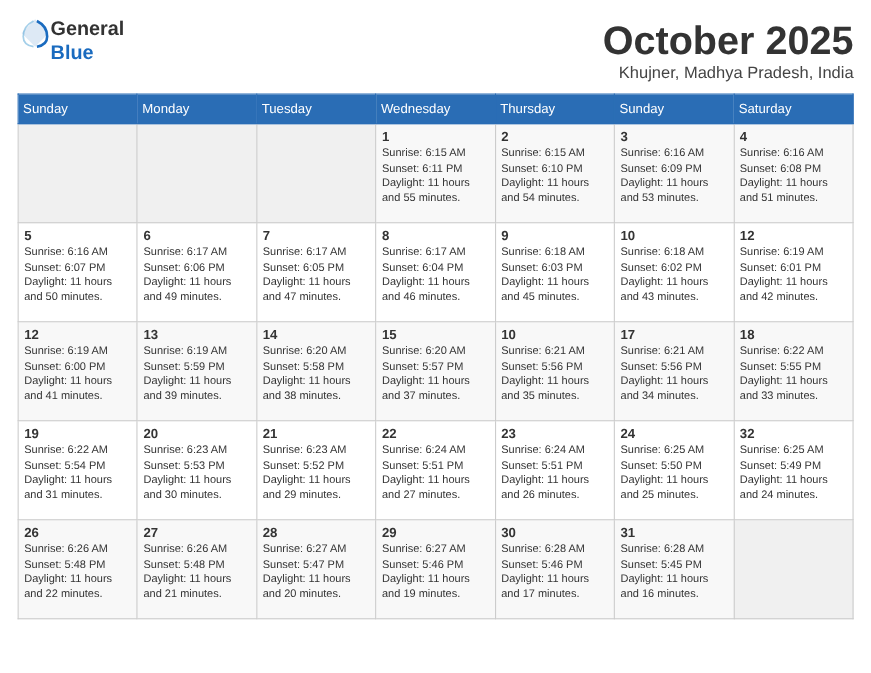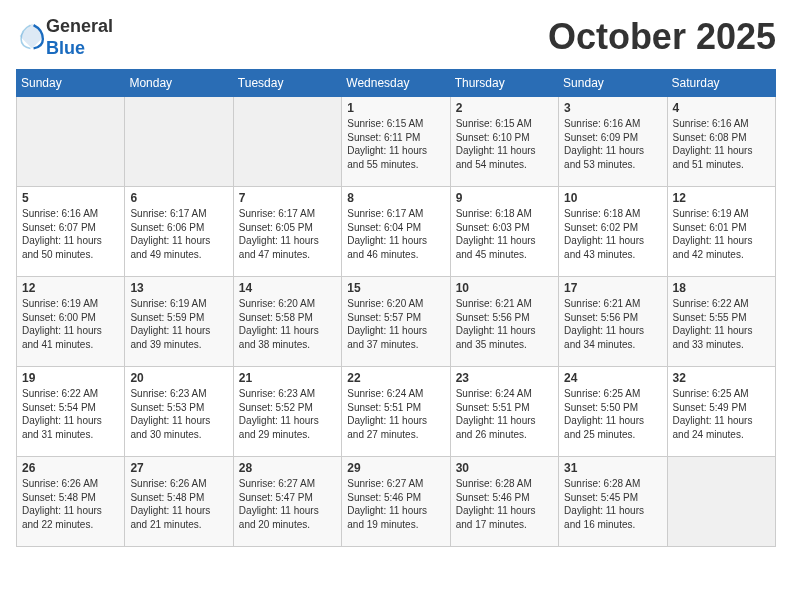--- a/index.html
+++ b/index.html
@@ -11,21 +11,21 @@
       padding: 16px;
     }
     .header {
       display: flex;
       justify-content: space-between;
       align-items: flex-start;
       margin-bottom: 10px;
     }
     .logo {
       display: flex;
-      align-items: center;
+      align-items: flex-start;
     }
     .logo-text {
       font-size: 18px;
       font-weight: bold;
       line-height: 1.2;
     }
     .logo-general { color: #333; }
     .logo-blue { color: #1a6bbf; }
     .logo-icon {
       width: 28px;
@@ -101,20 +101,21 @@
         <path d="M16 4 Q4 10 4 22 Q4 32 16 34" stroke="#4a9fd4" stroke-width="2" fill="none" opacity="0.5"></path>
       </svg>
     </div>
     <div class="logo-text">
       <span class="logo-general">General</span><br>
       <span class="logo-blue">Blue</span>
     </div>
   </div>
   <div class="title-block">
     <div class="month-title">October 2025</div>
+    <div class="location">Khujner, Madhya Pradesh, India</div>
   </div>
 </div>
 
 <table class="calendar">
   <thead>
     <tr id="weekday-header">
     <th>Sunday</th>
         <th>Monday</th>
         <th>Tuesday</th>
         <th>Wednesday</th>

